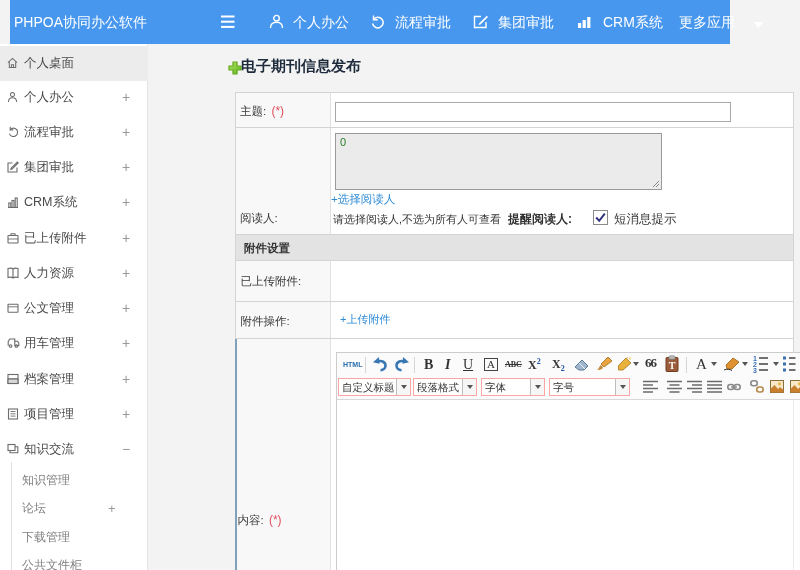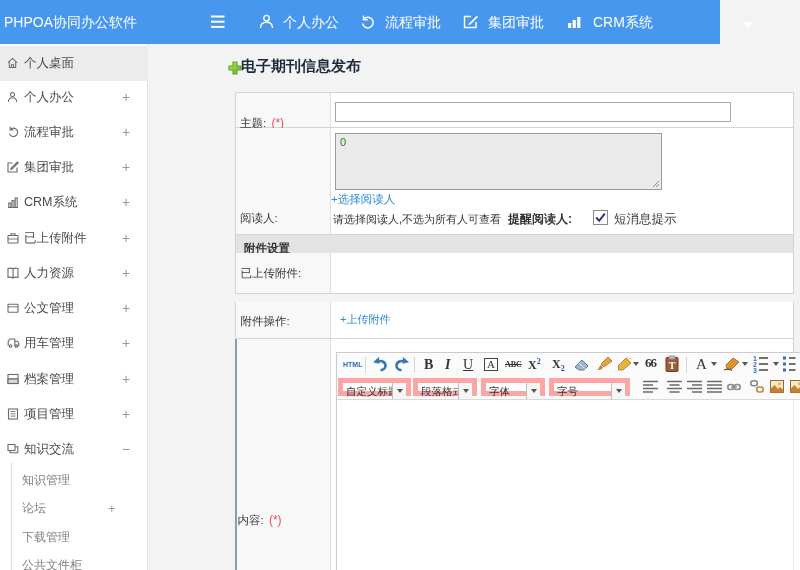--- a/index.html
+++ b/index.html
@@ -1,19 +1,19 @@
 <!DOCTYPE html>
 <html><head>
 <meta charset="utf-8">
 <style>
   * { margin:0; padding:0; box-sizing:border-box; }
   html,body { width:800px; height:570px; overflow:hidden; font-family:"Liberation Sans",sans-serif; background:#f3f3f3; }
   .abs { position:absolute; }
   
-  #hdr { position:absolute; left:0; top:0; width:720px; height:44px; background:#4897ee; color:#fff; }
+  #hdr { position:absolute; left:10px; top:0; width:720px; height:44px; background:#4897ee; color:#fff; }
   #logo { position:absolute; left:4px; top:14px; font-size:14px; color:#fff; }
   .navitem { position:absolute; top:0; height:44px; line-height:44px; font-size:14px; color:#fff; white-space:nowrap; }
   .navitem svg { vertical-align:-2px; margin-right:9px; }
   
   #side { position:absolute; left:0; top:44px; width:148px; height:526px; background:#fff; border-right:1px solid #e3e3e3; }
   .mi { position:absolute; left:0; width:148px; height:35px; line-height:35px; font-size:12.5px; color:#4a4a4a; }
   .mi svg { position:absolute; left:7px; top:11px; }
   .mi .t { position:absolute; left:24px; }
   .mi .p { position:absolute; left:122px; top:0; color:#999; font-size:14px; font-weight:400; }
   .sub { position:absolute; left:0; width:148px; height:29px; line-height:29px; font-size:12px; color:#808080; }
@@ -25,21 +25,21 @@
   #title { position:absolute; left:241px; top:57px; font-size:15px; font-weight:bold; color:#1e2b3c; }
   
   .row { position:absolute; left:235px; background:#fff; border:1px solid #d4d4d4; border-top:none; width:559px; }
   .lab { position:absolute; left:0; top:0; bottom:0; width:95px; background:#f8f8f8; border-right:1px solid #e0e0e0; font-size:11.5px; color:#3a3a3a; }
   .lab span.r { color:#e0505e; font-size:12px; margin-left:2px; }
   .link { color:#2d8bd6; font-size:11.5px; text-decoration:none; }
   .tb { position:absolute; color:#333; }
   .tserif { font-family:"Liberation Serif",serif; }
   .sep { position:absolute; top:4px; width:1px; height:16px; background:#d5d5d5; }
   .car { width:0; height:0; border-left:3.5px solid transparent; border-right:3.5px solid transparent; border-top:4.5px solid #555; }
-  .sel { position:absolute; height:18px; border:5px solid #fca5a5; background:#fff; font-size:10.5px; color:#333; line-height:16px; padding-left:3px; }
+  .sel { position:absolute; height:18px; border:1px solid #fca5a5; background:#fff; font-size:10.5px; color:#333; line-height:16px; padding-left:3px; }
   .sel:after { content:""; position:absolute; right:0; top:0; width:13px; height:16px; border-left:1px solid #bdbdbd; background:#f6f6f6; }
   .sel:before { content:""; position:absolute; right:3.5px; top:6px; width:0; height:0; border-left:3px solid transparent; border-right:3px solid transparent; border-top:4px solid #555; z-index:2; }
 </style>
 </head>
 <body>
 <div id="hdr">
   <div id="logo">PHPOA协同办公软件</div>
   <div class="navitem" style="left:211px; top:15px; height:auto; line-height:0;">
     <svg width="14" height="14" viewBox="0 0 14 14">
         <g fill="#fff">
@@ -69,20 +69,21 @@
   </div>
   <div class="navitem" style="left:567px;">
     <svg width="17" height="15" viewBox="0 0 17 15">
         <g fill="#fff">
           <rect x="1" y="9" width="3.2" height="5"></rect>
           <rect x="5.6" y="6" width="3.2" height="8"></rect>
           <rect x="10.2" y="3" width="3.2" height="11"></rect>
         </g>
       </svg>CRM系统
   </div>
+  <div class="navitem" style="left:669px;">更多应用</div>
   <div class="navitem" style="left:743px;">
     <svg width="11" height="8" viewBox="0 0 11 8">
         <path d="M0.5 1 L5.5 7 L10.5 1 Z" fill="#fff"></path>
       </svg>
   </div>
 </div>
 
 <div id="side">
   <div class="mi" style="top:2px; background:#ececec;">
       <svg width="11" height="12" viewBox="0 0 12 12" fill="none" stroke="#6b6b6b" stroke-width="1.1">
@@ -208,21 +209,21 @@
         <stop offset="0" stop-color="#b8e564"></stop>
         <stop offset="1" stop-color="#58b41f"></stop>
       </linearGradient>
     </defs>
     <path d="M5 1 L9 1 L9 5 L13 5 L13 9 L9 9 L9 13 L5 13 L5 9 L1 9 L1 5 L5 5 Z" fill="url(#gp)" stroke="#64a81f" stroke-width="1.2"></path>
   </svg>
 <div id="title">电子期刊信息发布</div>
 
 <div class="row" style="top:92px; height:36px; border-top:1px solid #d4d4d4;">
   <div class="lab">
-      <span style="position:absolute; left:4px; top:23px;text-align:right;">主题: <span class="r">(*)</span></span>
+      <span style="position:absolute; left:4px; top:11px;text-align:right;">主题: <span class="r">(*)</span></span>
     </div>
   <div class="abs" style="left:99px; top:9px; width:396px; height:20px; border:1px solid #a9a9a9; background:#fff;"></div>
 </div>
 <div class="row" style="top:128px; height:107px;">
   <div class="lab">
       <span style="position:absolute; left:4px; top:45px;margin-top:38px;">阅读人:</span>
     </div>
   <div class="abs" style="left:99px; top:5px; width:327px; height:57px; border:1px solid #9a9a9a; background:#ebebeb; font-size:11px; color:#2a7d2a; padding:2px 4px;">0<svg style="position:absolute; right:1px; bottom:1px;" width="8" height="8" viewBox="0 0 8 8">
         <path d="M7 1 L1 7 M7 4 L4 7" stroke="#888" stroke-width="1" fill="none"></path>
       </svg></div>
@@ -231,21 +232,21 @@
     <div class="abs" style="left:272px; top:83px; font-size:12px; font-weight:bold; color:#333;">提醒阅读人:</div>
     <svg class="abs" style="left:357px; top:82px;" width="15" height="15" viewBox="0 0 15 15">
       <rect x="0.5" y="0.5" width="14" height="14" fill="#fff" stroke="#8a8a8a"></rect>
       <path d="M3.2 7.5 L6.2 10.8 L11.8 3.6" stroke="#32327e" stroke-width="2" fill="none"></path>
     </svg>
     <div class="abs" style="left:378px; top:83px; font-size:12.5px; color:#333;">短消息提示</div>
 </div>
 <div class="row" style="top:235px; height:26px; background:#e3e3e3;">
   <div class="abs" style="left:8px; top:6px; font-size:11.5px; font-weight:bold; color:#333;">附件设置</div>
 </div>
-<div class="row" style="top:253px; height:41px;">
+<div class="row" style="top:261px; height:41px;">
   <div class="lab">
       <span style="position:absolute; left:4.5px; top:13px;">已上传附件:</span>
     </div>
 </div>
 <div class="row" style="top:302px; height:37px;">
   <div class="lab">
       <span style="position:absolute; left:4.5px; top:12px;text-align:center;">附件操作:</span>
     </div>
   <div class="abs link" style="left:104px; top:10px; font-size:11px;">+上传附件</div>
 </div>

